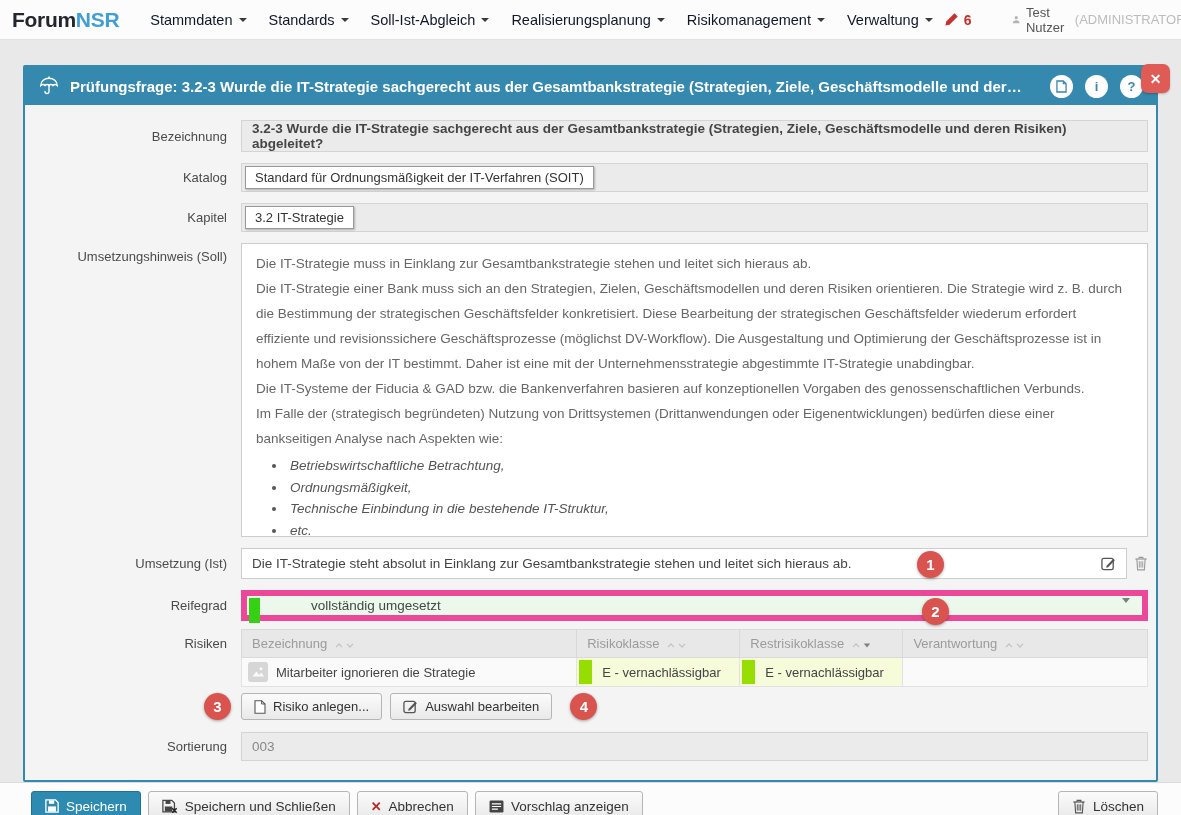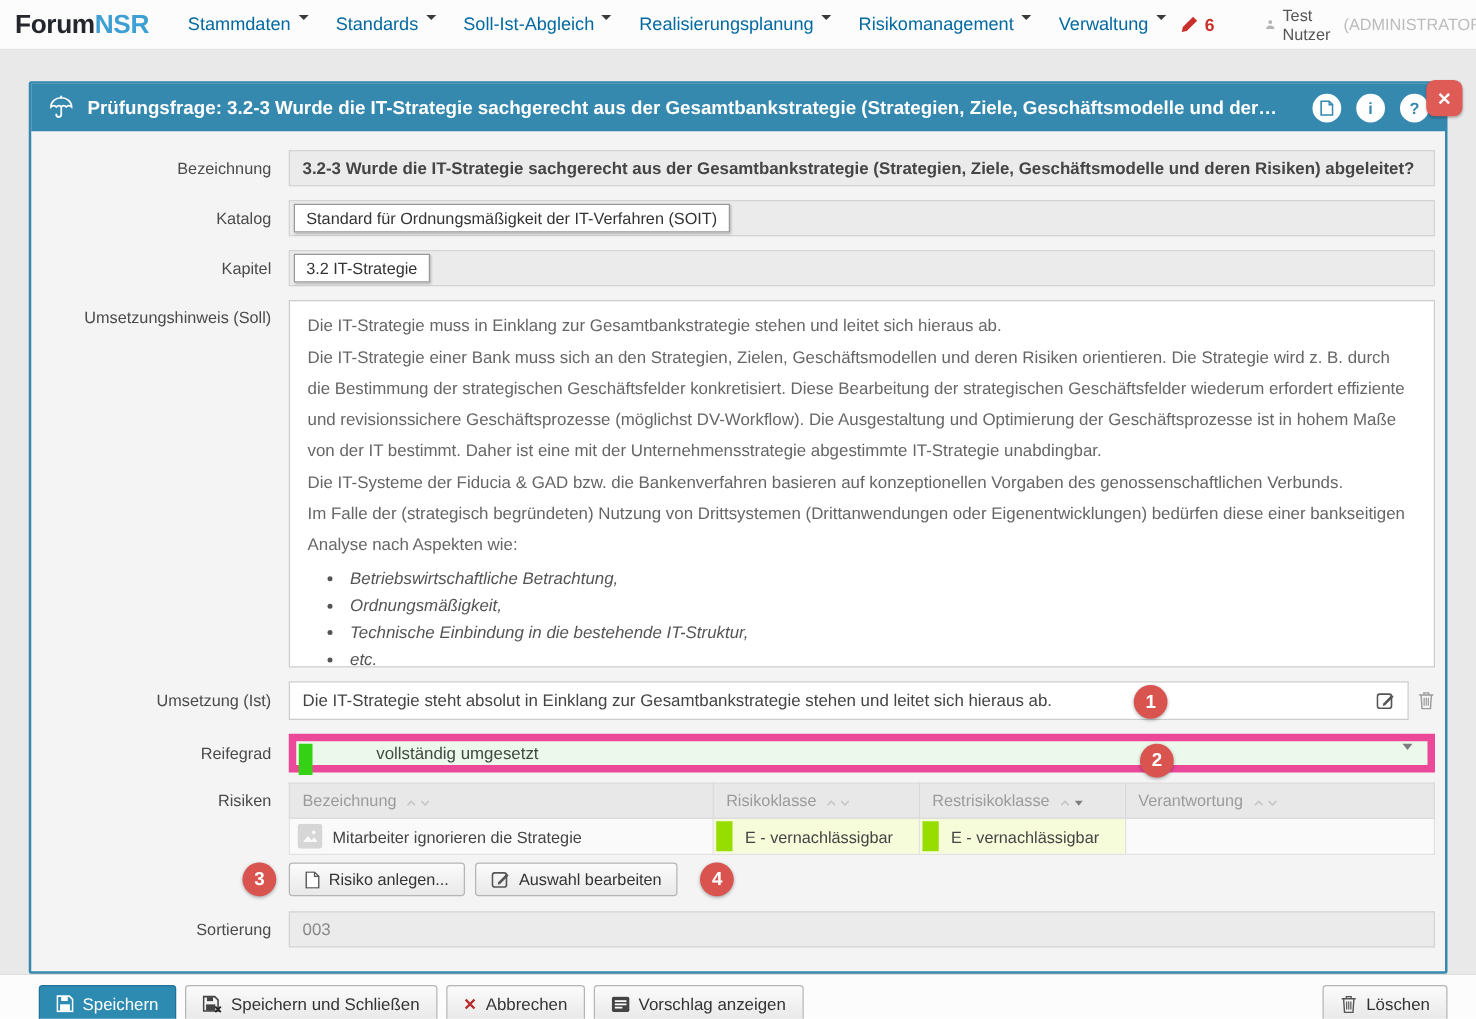--- a/index.html
+++ b/index.html
@@ -4,36 +4,36 @@
 <style>
   * { box-sizing: border-box; margin: 0; padding: 0; }
   html,body { margin:0; }
   body { width:1181px; height:815px; overflow:hidden; font-family:"Liberation Sans",sans-serif; }
   .page { width:1181px; height:794px; display:flex; flex-direction:column; background:#e9e9e9; }
 
   
   .navbar { height:40px; background:#fcfcfc; border-bottom:1px solid #e2e2e2; display:flex; align-items:center; padding:0 12px; flex:none; }
   .brand { font-size:21px; font-weight:bold; margin-right:20px; cursor:pointer; letter-spacing:-.3px; }
   .brand .p1 { color:#23262c; } .brand .p2 { color:#3d9fd3; }
-  .nav-item { display:flex; align-items:flex-start; gap:6px; margin:0 11px; font-size:14.5px; color:#0369a1; cursor:pointer; white-space:nowrap; }
+  .nav-item { display:flex; align-items:center; gap:6px; margin:0 11px; font-size:14.5px; color:#0f172a; cursor:pointer; white-space:nowrap; }
   .caret { width:0; height:0; border-left:4px solid transparent; border-right:4px solid transparent; border-top:4px solid #3a3a3a; }
   .nav-right { margin-left:auto; display:flex; align-items:center; gap:40px; }
   .edits { display:flex; align-items:center; gap:5px; color:#c9302c; font-weight:bold; font-size:14px; cursor:pointer; }
   .user { display:flex; align-items:center; gap:6px; font-size:13px; color:#555; cursor:pointer; }
   .user .role { color:#bcbcbc; }
 
   
   .workspace { flex:1; position:relative; }
   .modal { width:1135px; margin:25px auto 0; background:#f4f4f4; border:2px solid #3588ae; border-radius:2px; position:relative; }
   .modal-header { height:38px; background:#3588ae; display:flex; align-items:center; padding:0 13px; gap:10px;justify-content:center; }
   .modal-title { color:#fff; font-weight:bold; font-size:15px; flex:1; white-space:nowrap; overflow:hidden; }
   .hdr-icon { width:23px; height:23px; border-radius:50%; background:#fff; color:#3588ae; display:flex; align-items:center; justify-content:center; font-weight:bold; font-size:13px; flex:none; cursor:pointer; margin-left:2px; }
   .close-btn { position:absolute; top:-3px; right:-14px; width:29px; height:29px; background:#de5b56; border-radius:7px; color:#fff; display:flex; align-items:center; justify-content:center; font-weight:bold; font-size:14px; cursor:pointer; box-shadow:0 1px 2px rgba(0,0,0,.25); z-index:5; }
 
-  .modal-body { padding:15px 8px 15px 10px; }
+  .modal-body { padding:15px 8px 15px 20px; }
   .frow { display:flex; align-items:center; margin-bottom:11px; }
   .frow.top { align-items:flex-start;justify-content:space-between; }
   .flabel { flex:0 0 196px; text-align:right; padding-right:14px; font-size:13px; color:#4a4a4a; padding-top:0; }
   .frow.top .flabel { padding-top:6px; }
   .fcol { flex:1; min-width:0; position:relative; }
   .field { min-height:29px; display:flex; align-items:center; background:#ebebeb; border:1px solid #d4d4d4; padding:0 10px; font-size:13.5px; color:#555; }
   .field.bold { font-weight:bold; color:#454545; }
   .chipfield { padding:0 3px; height:29px; }
   .chip { background:#fff; border:1px solid #999; box-shadow:1px 1px 2px rgba(0,0,0,.25); padding:3px 9px; font-size:13px; color:#333; white-space:nowrap; }
 

